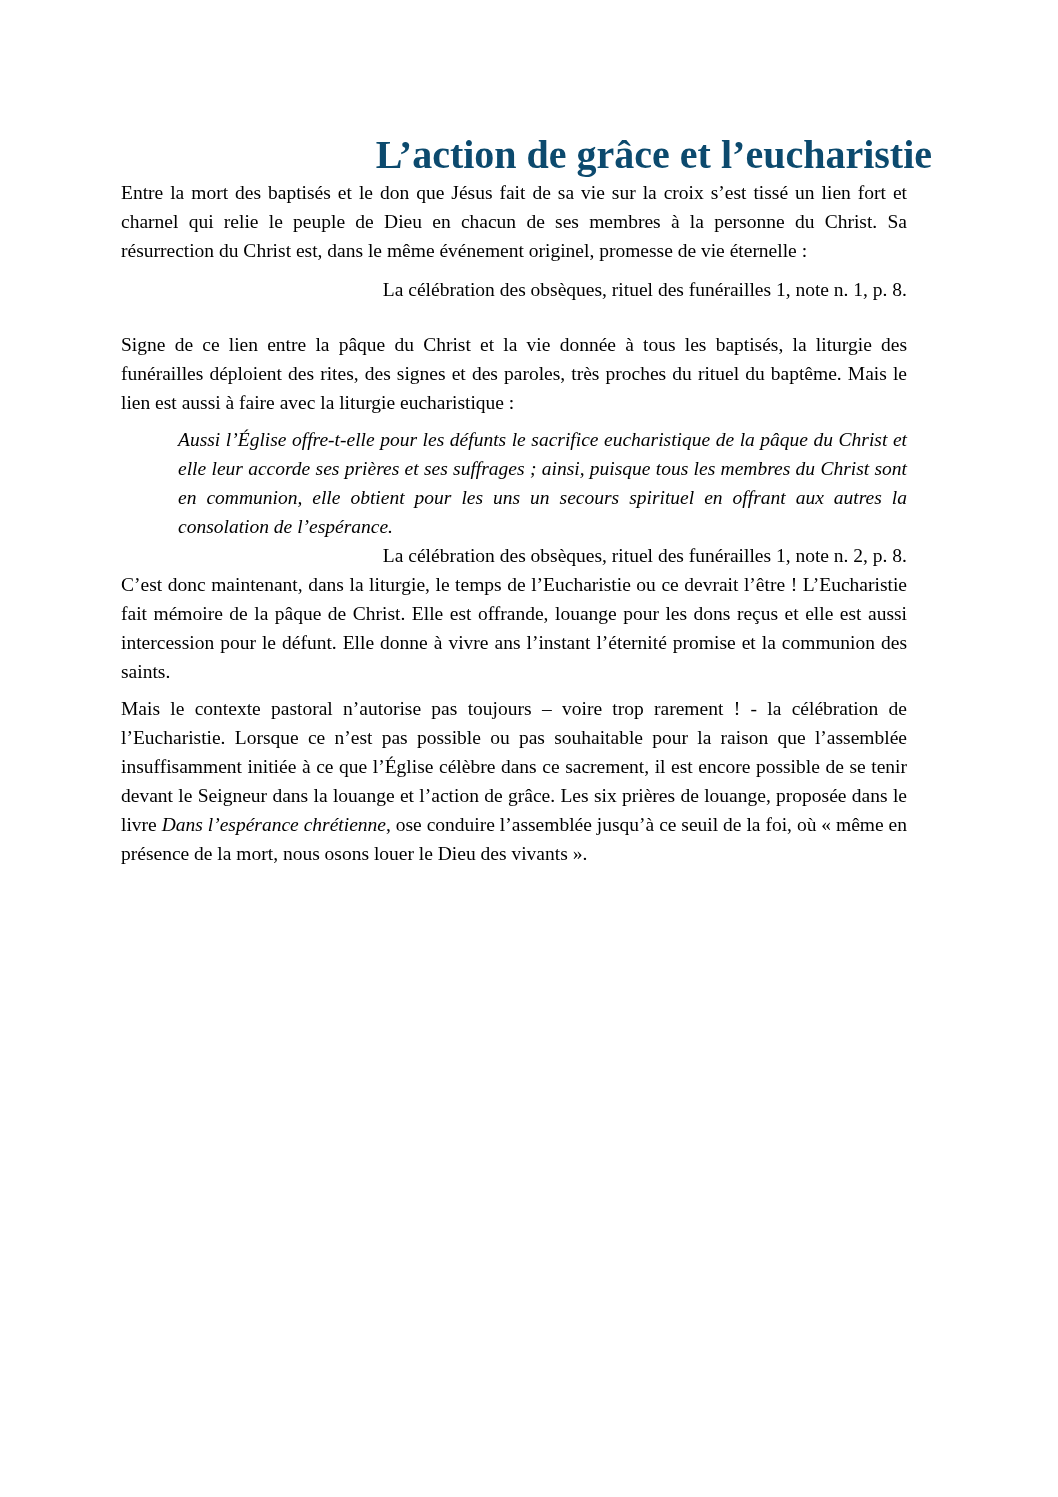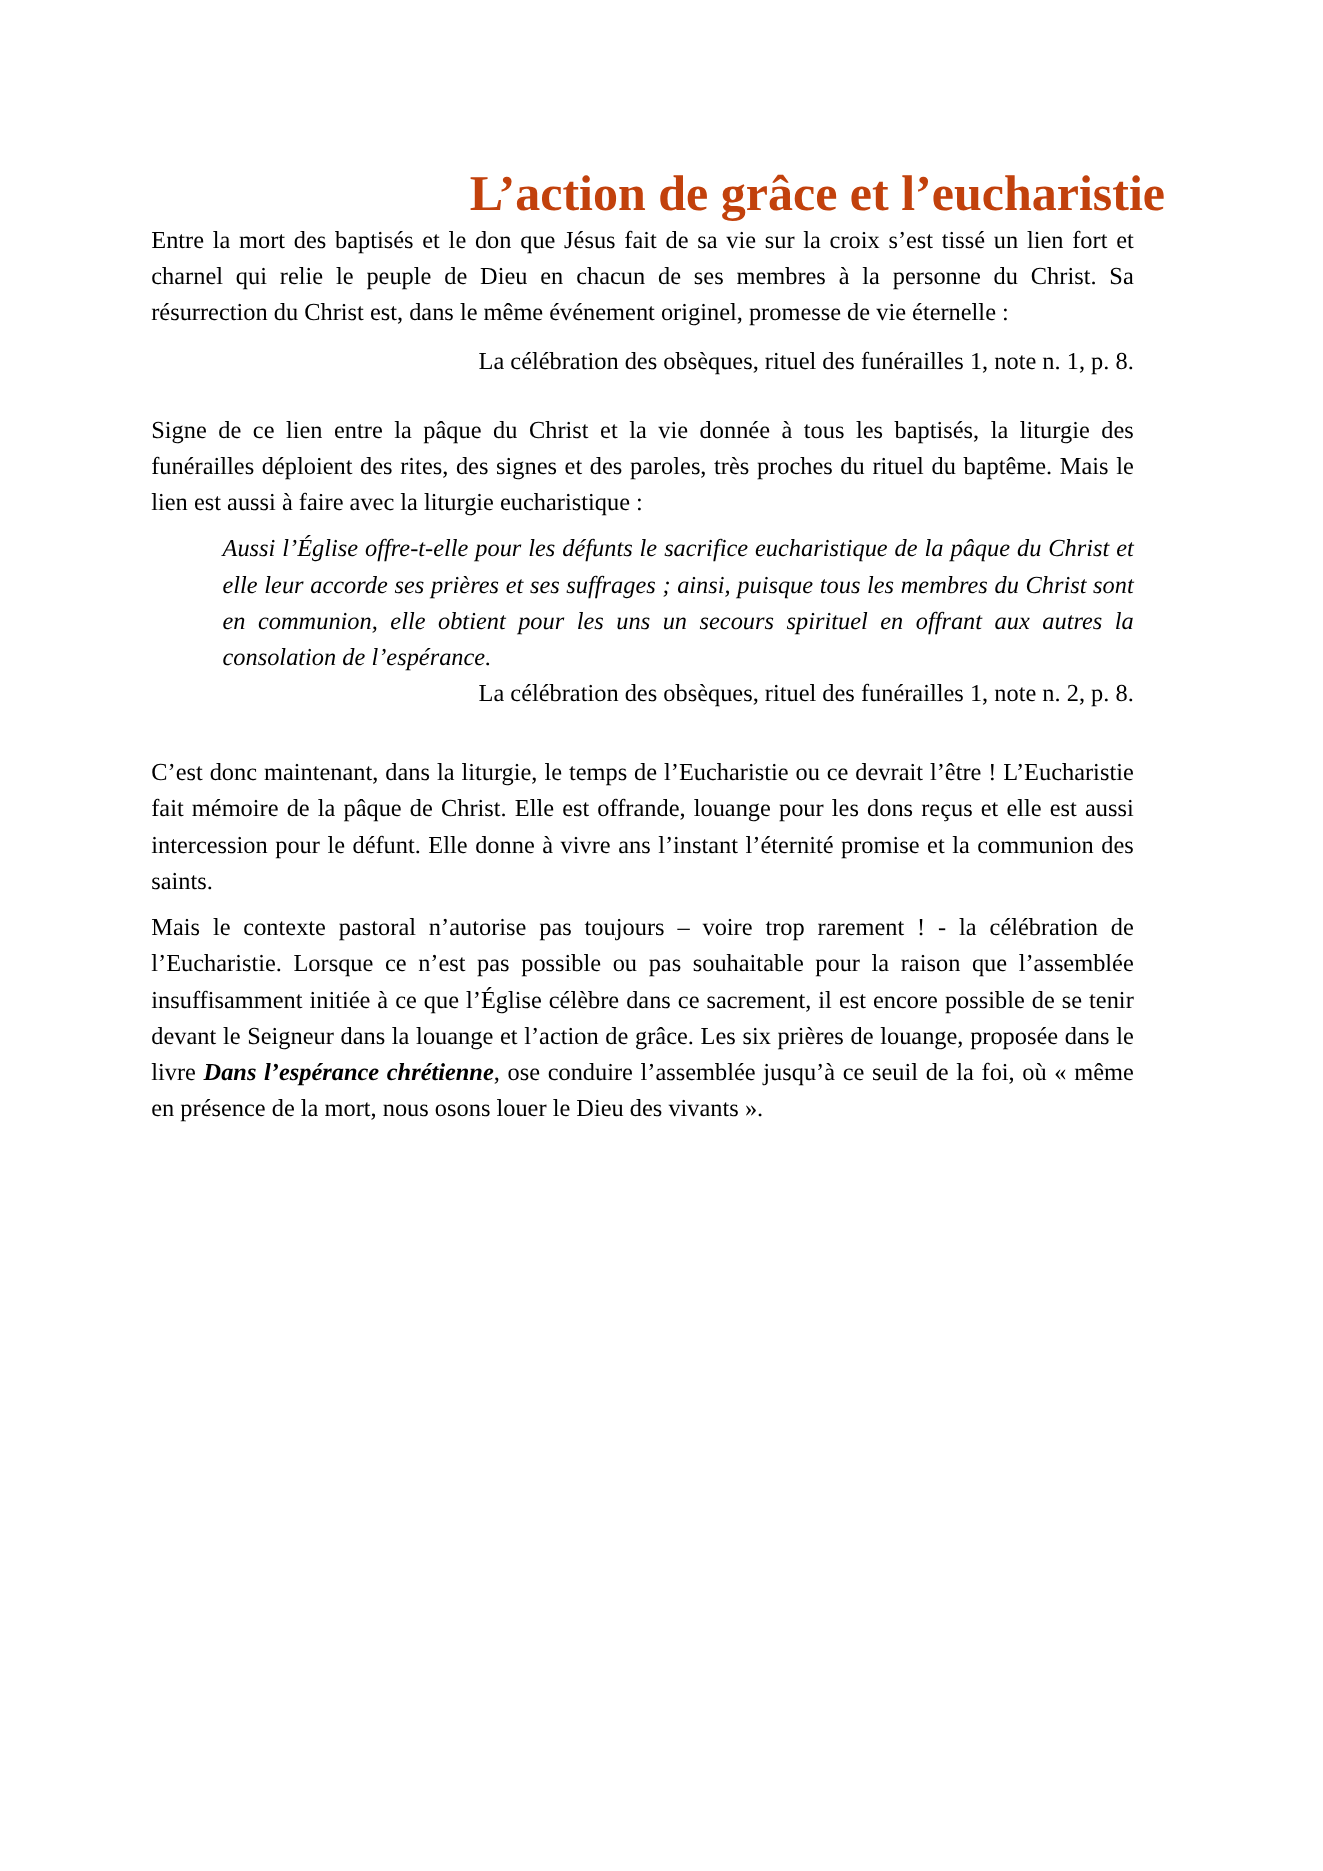--- a/index.html
+++ b/index.html
@@ -22,53 +22,52 @@
     box-sizing: border-box;
   }
   .doc-title {
     margin: 0;
     padding: 132px 126px 0 0;
     text-align: right;
     font-family: "Liberation Serif", "DejaVu Serif", serif;
     font-size: 40px;
     line-height: 46px;
     font-weight: bold;
-    color: #c2410c;
+    color: #0c4a6e;
   }
   .doc-body {
     padding: 0 151px 0 121px; 
   }
   .para {
     margin: 0;
     text-align: justify;
     text-justify: inter-word;
   }
   .para-1 { }
   .para-2 { margin-top: 26px; }
-  .para-3 { margin-top: 34px; }
+  .para-3 { }
   .para-4 { margin-top: 8px; }
   .quote-block {
     margin: 0;
   }
   .quote-block-1 { margin-top: 10px; }
   .quote-block-2 { margin-top: 8px; }
   .quote-text {
     margin: 0 0 0 57px; 
     font-style: italic;
     text-align: justify;
     text-justify: inter-word;
   }
   .quote-citation {
     margin: 0;
     font-style: normal;
     text-align: right;
   }
   .book-title-italic {
     font-style: italic;
-    font-weight: bold;
   }
 </style>
 </head>
 <body>
 
 <div class="page">
 
   <h1 class="doc-title">L’action de grâce et l’eucharistie</h1>
 
   <div class="doc-body">

